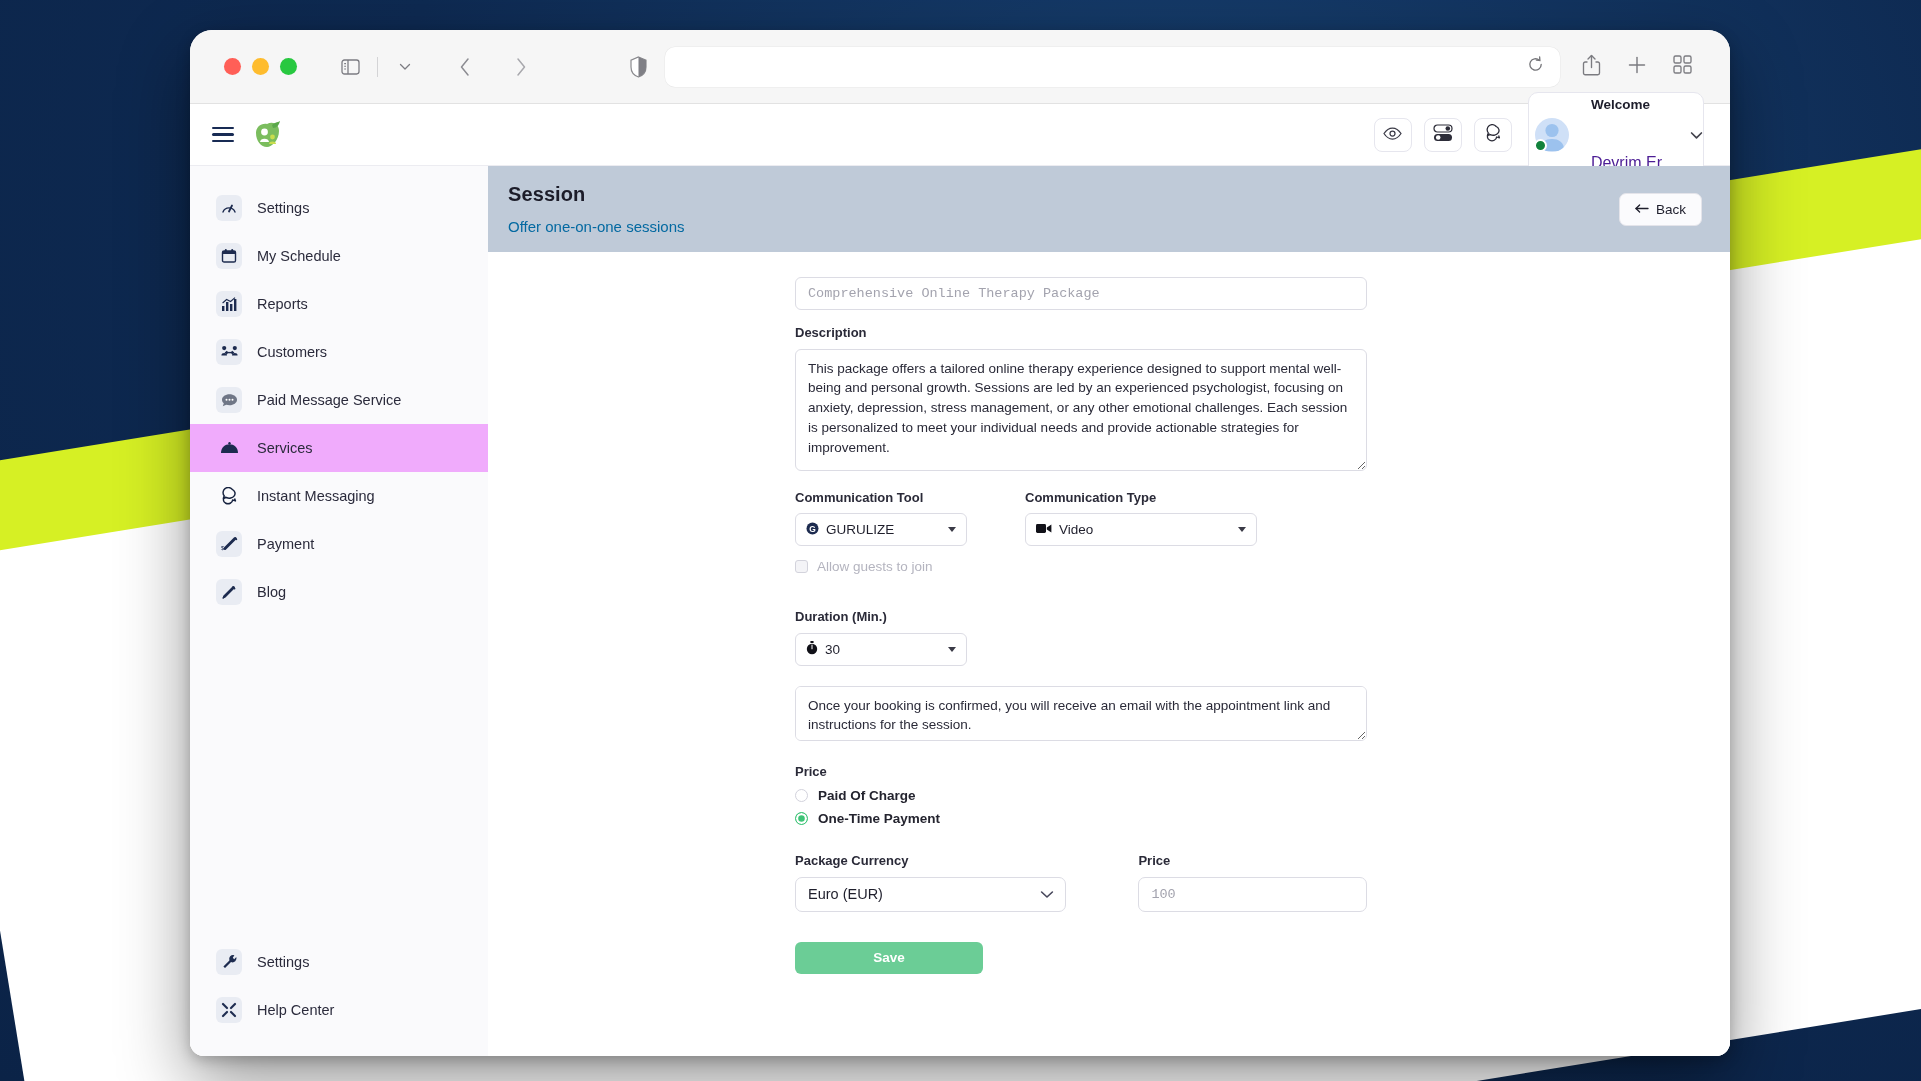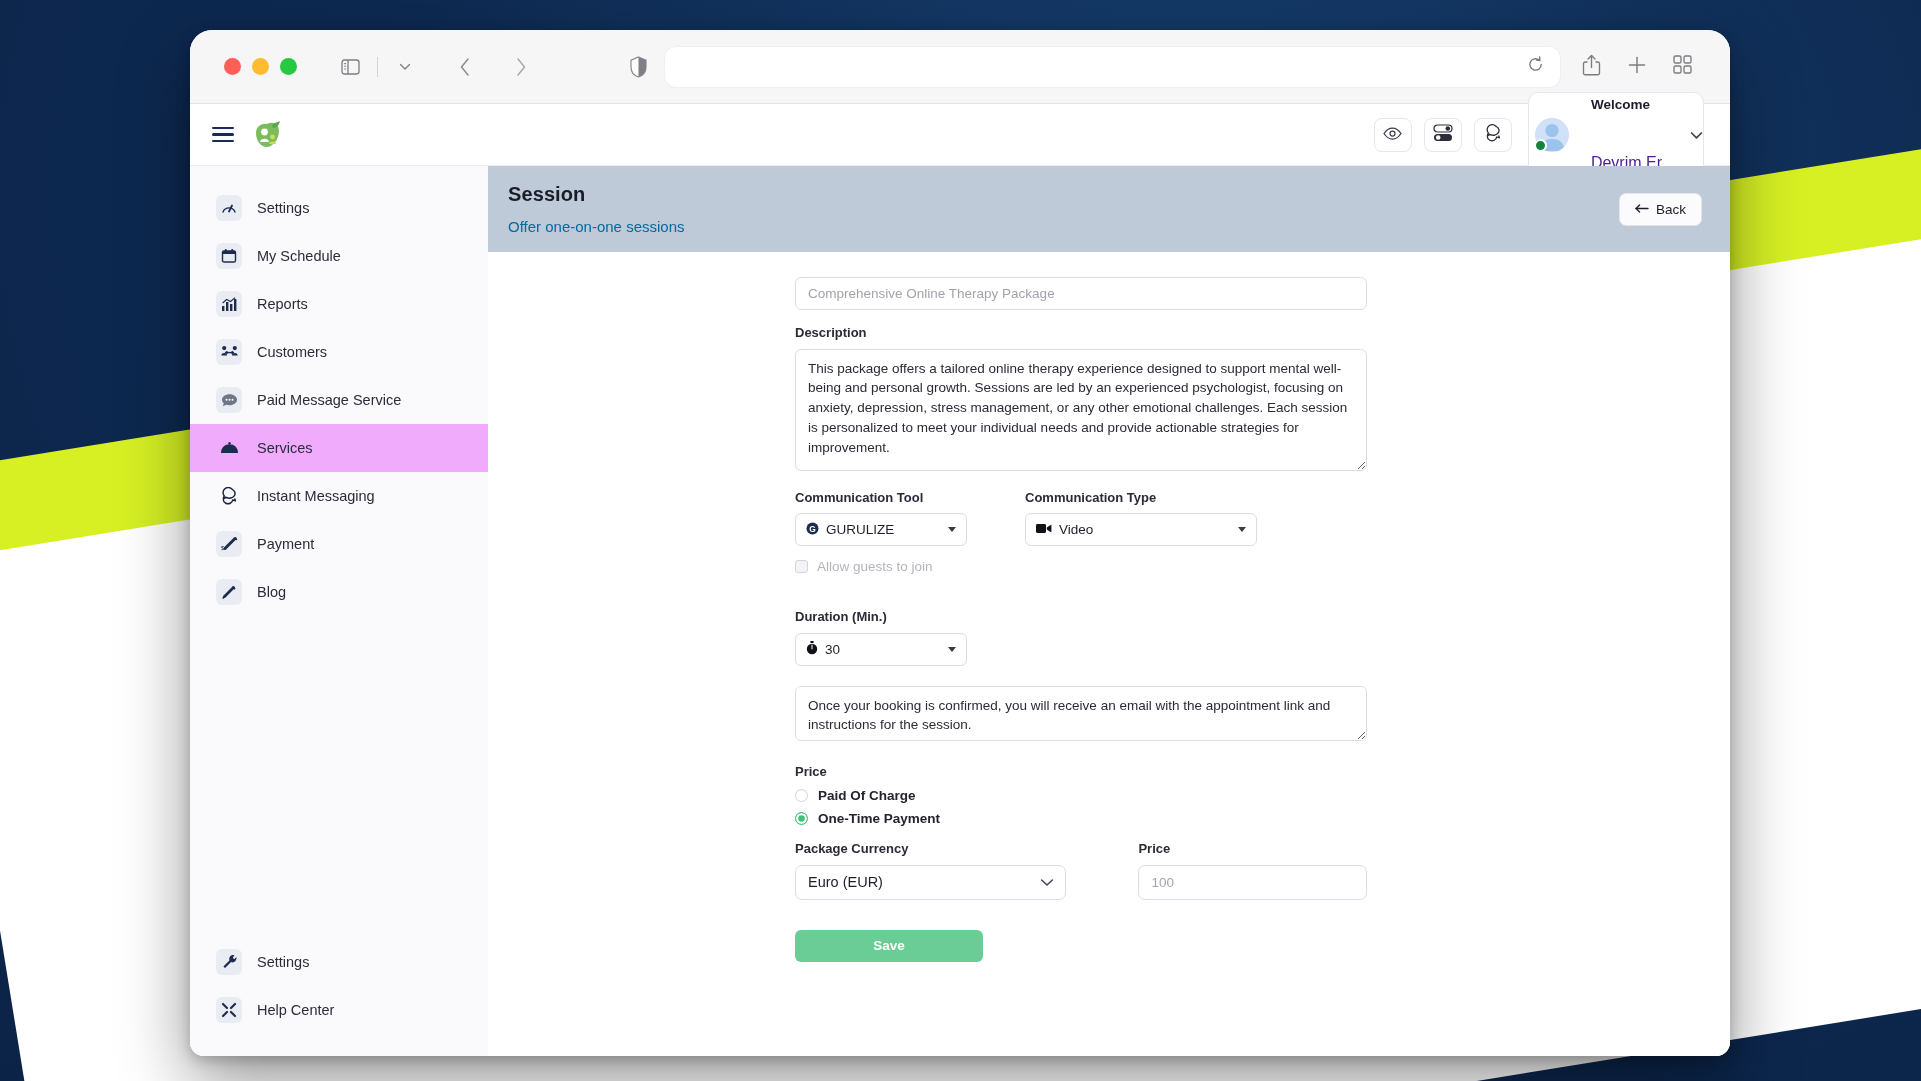--- a/index.html
+++ b/index.html
@@ -142,21 +142,21 @@
 
   
   .form-scroll { height: calc(100% - 86px); overflow: hidden; }
   .form-wrap { width: 572px; margin: 0 auto 0 307px; padding-top: 25px; }
   .fld { margin-bottom: 14px; }
   .lbl { font-size: 13px; font-weight: 700; color: #2a2a38; margin-bottom: 7px; display: block; line-height: 1.35; }
 
   .inp {
     width: 100%; height: 33px; border: 1px solid #dcdce4; border-radius: 6px;
     padding: 0 12px; font-size: 13.5px; color: #2a2a38; background: #fff;
-    font-family: Liberation Sans, sans-serif; outline: none;
+    font-family: Liberation Mono, monospace; outline: none;
   }
   .inp::placeholder { color: #a3a3ae; }
 
   .ta {
     width: 100%; border: 1px solid #dcdce4; border-radius: 6px;
     padding: 9px 12px; font-size: 13.5px; color: #2a2a38; background: #fff;
     font-family: inherit; line-height: 1.47; resize: vertical; outline: none;
   }
   .ta.big { height: 122px; }
   .ta.small { height: 55px; }
@@ -595,21 +595,21 @@
               <span class="radio"></span>
               <span class="radio-lbl">Paid Of Charge</span>
             </div>
             <div class="radio-row">
               <span class="radio on"></span>
               <span class="radio-lbl">One-Time Payment</span>
             </div>
           </div>
 
           
-          <div class="row" style="margin-top:14px; gap:72px">
+          <div class="row" style="margin-top:26px; gap:72px">
             <div class="fld" style="width:285px">
               <label class="lbl">Package Currency</label>
               <div class="sel-native-wrap">
                 <select class="sel-native">
                   <option>Euro (EUR)</option>
                 </select>
                 <span class="chev">
                   <svg width="14" height="9" viewBox="0 0 14 9" fill="none" stroke="#46465a" stroke-width="1.6" stroke-linecap="round" stroke-linejoin="round">
                       <polyline points="1.6,2 7,7 12.4,2"></polyline>
                     </svg>

